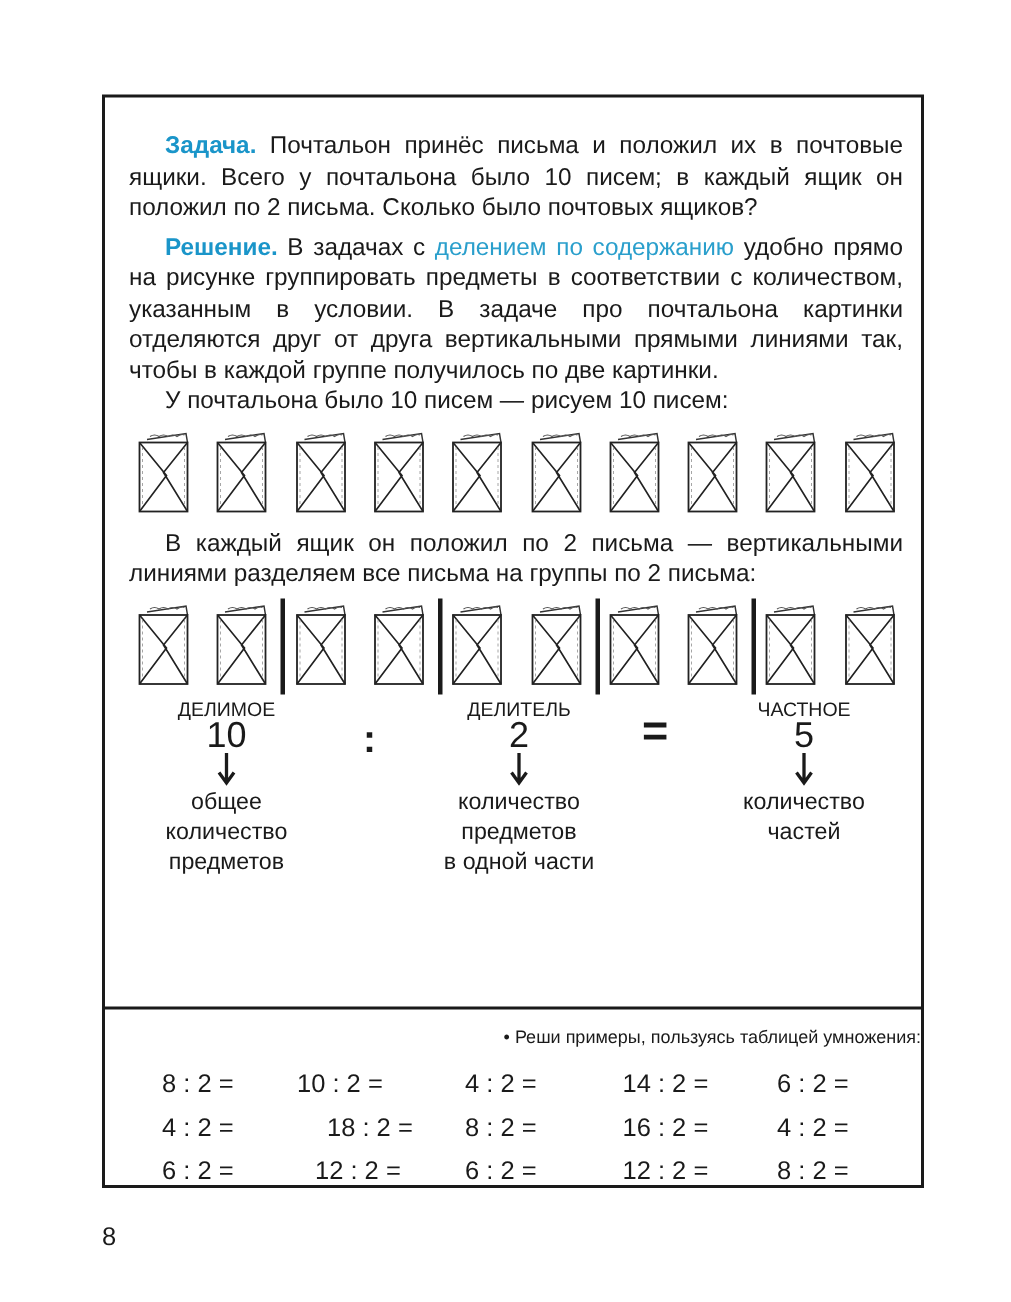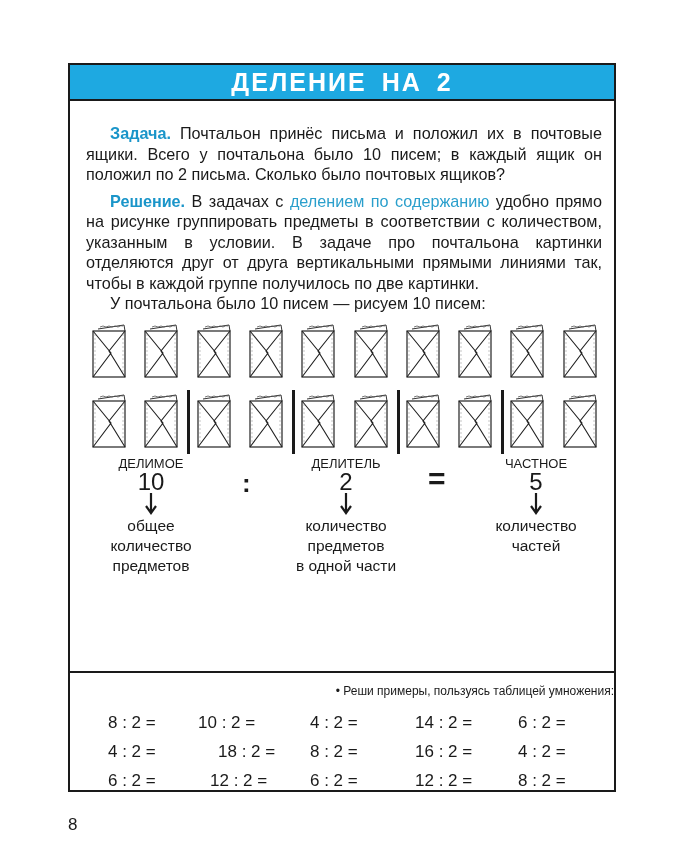--- a/index.html
+++ b/index.html
@@ -38,23 +38,20 @@
       <path d="M8 7 L34 3 L35 9" fill="none" stroke="#333" stroke-width="1"></path>
       <path d="M10 5 q3 -2 6 0 q3 -2 6 0 q3 -2 6 0 q3 -2 5 -1" fill="none" stroke="#555" stroke-width="0.8"></path>
       <rect x="3" y="9" width="32" height="46" fill="#fff" stroke="#222" stroke-width="1.2"></rect>
       <path d="M3 9 L21 31 L3 55 M35 9 L19 29 L35 55" fill="none" stroke="#222" stroke-width="1.1"></path>
       <path d="M5 12 L5 52 M33 12 L33 52" fill="none" stroke="#888" stroke-width="0.5" stroke-dasharray="2 2"></path>
     </symbol>
   </defs>
 </svg>
 
 <div class="box">
-  <div class="header">
-    <span>ДЕЛЕНИЕ НА 2</span>
-  </div>
 
   <div class="content">
     <p class="indent p1">
       <span class="lbl">Задача.</span><span> Почтальон принёс письма и положил их в почтовые ящики. Всего у почтальона было 10 писем; в каждый ящик он положил по 2 письма. Сколько было почтовых ящиков?</span>
     </p>
     <p class="indent p2">
       <span class="lbl">Решение.</span><span> В задачах с </span><span class="term">делением по содержанию</span><span> удобно прямо на рисунке группировать предметы в соответствии с количеством, указанным в условии. В задаче про почтальона картинки отделяются друг от друга вертикальными прямыми линиями так, чтобы в каждой группе получилось по две картинки.</span>
     </p>
     <p class="indent">У почтальона было 10 писем — рисуем 10 писем:</p>
 
@@ -84,20 +81,21 @@
             <use href="#env"></use>
           </svg></div>
         <div class="env" style="left: 422.4px; top: 2px;"><svg width="38" height="58">
             <use href="#env"></use>
           </svg></div>
         <div class="env" style="left: 474.7px; top: 2px;"><svg width="38" height="58">
             <use href="#env"></use>
           </svg></div>
       </div>
 
+    <p class="indent" style="margin-top:4px;">В каждый ящик он положил по 2 письма — вертикальными линиями разделяем все письма на группы по 2 письма:</p>
 
     <div class="env-row" id="row2" style="margin-top:6px;">
         <div class="env" style="left: 4px; top: 2px;"><svg width="38" height="58">
             <use href="#env"></use>
           </svg></div>
         <div class="env" style="left: 56.3px; top: 2px;"><svg width="38" height="58">
             <use href="#env"></use>
           </svg></div>
         <div class="divline" style="left: 101.3px; top: 0px; height: 64px;"></div>
         <div class="env" style="left: 108.6px; top: 2px;"><svg width="38" height="58">

